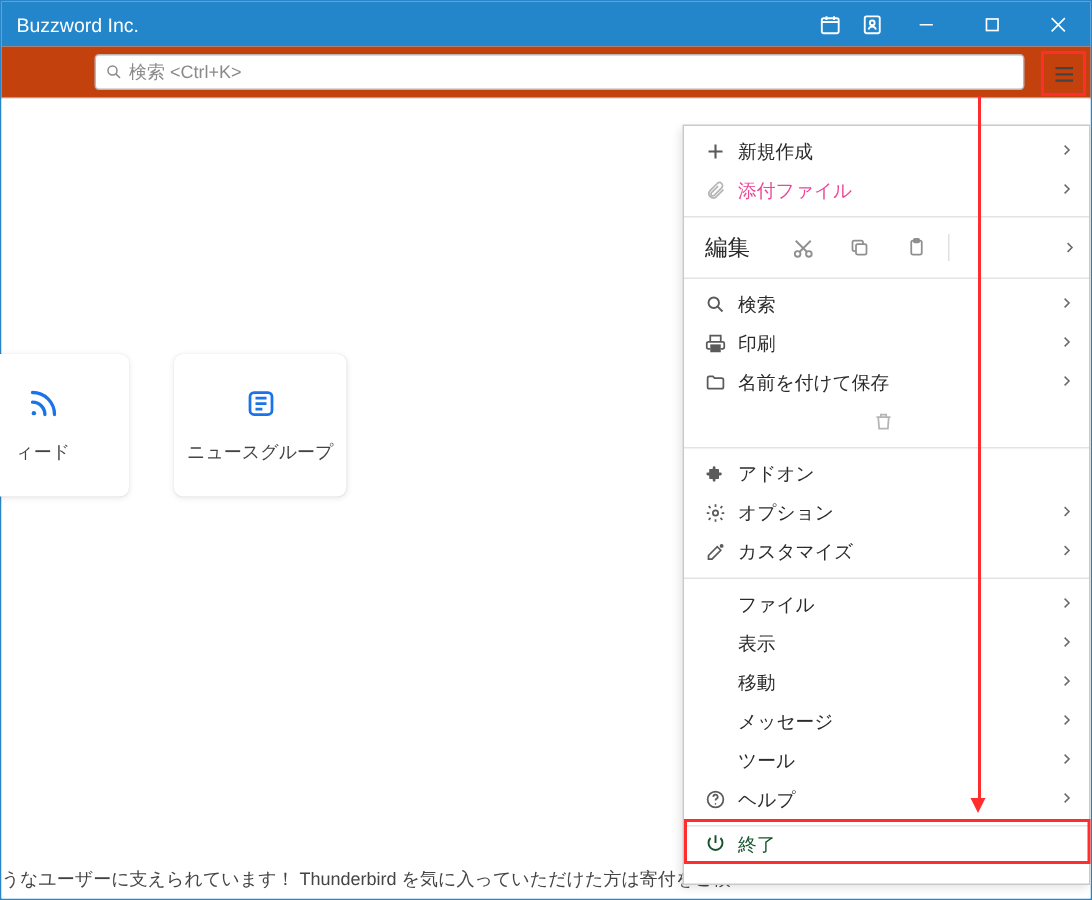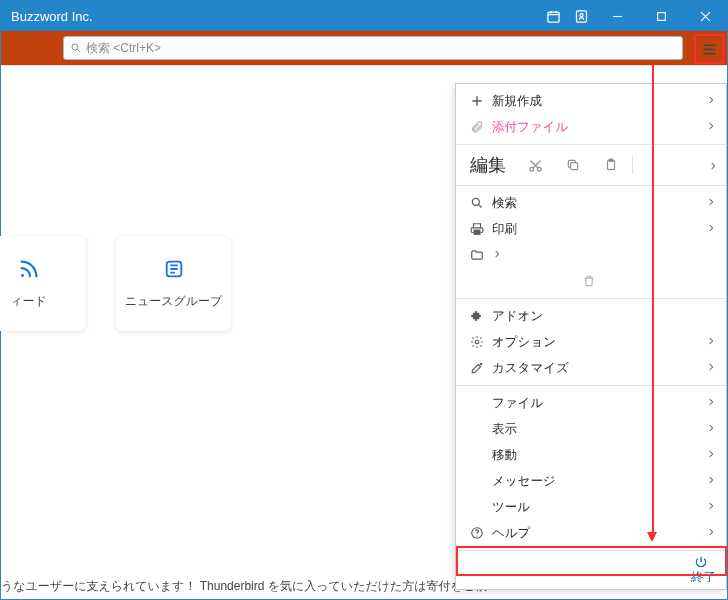--- a/index.html
+++ b/index.html
@@ -22,25 +22,25 @@
   .footer-text { position: absolute; bottom: 4px; left: 0; font-size: 12px; color: #444; white-space: nowrap; }
   .menu { position: absolute; top: 82px; right: 0; width: 272px; background: #fff; border: 1px solid #c9c9c9; box-shadow: -2px 2px 6px rgba(0,0,0,0.12); }
   .msection { border-bottom: 1px solid #e3e3e3; padding: 4px 0; }
   .msection:last-child { border-bottom: none; }
   .mitem { display: flex; align-items: center; height: 26px; padding: 0 10px 0 14px; font-size: 12.5px; color: #2b2b2b; }
   .mitem.disabled { color: #ec4899; justify-content: center; }
   .mitem .micon { width: 22px; display: flex; align-items: center; justify-content: flex-start; color: #5a5a5a; flex: none; }
   .mitem.disabled .micon { color: #b5b5b5; }
   .mitem .mlabel { flex: 1; }
   .mitem .chev { color: #6a6a6a; }
-  .edit-row { display: flex; align-items: center; height: 32px; padding: 0 8px 0 14px; font-size: 18px; color: #2b2b2b; }
+  .edit-row { display: flex; align-items: center; height: 32px; padding: 0 8px 0 14px; font-size: 15px; color: #2b2b2b; }
   .edit-row .mlabel { width: 46px; }
   .edit-row .eicon { width: 38px; display: flex; align-items: center; justify-content: center; color: #8f8f8f; }
   .edit-row .chev { margin-left: auto; color: #6a6a6a; }
-  .exit-row { display: flex; align-items: flex-end; height: 30px; padding: 0 10px 0 14px; font-size: 12.5px; color: #0369a1; flex-direction: column; }
+  .exit-row { display: flex; align-items: flex-start; height: 30px; padding: 0 10px 0 14px; font-size: 12.5px; color: #14532d; }
   .exit-box { position: absolute; border: 2px solid #ff2d2d; pointer-events: none; }
   .red-line-v { position: absolute; width: 0; border-left: 2px solid #ff2d2d; pointer-events: none; }
   .red-arrowhead { position: absolute; width: 0; height: 0; border-left: 5px solid transparent; border-right: 5px solid transparent; border-top: 10px solid #ff2d2d; pointer-events: none; }
   .sep-v { width: 1px; height: 18px; background: #e0e0e0; margin: 0 2px; }
 </style>
 </head>
 <body>
 
 <div class="window">
 
@@ -200,20 +200,21 @@
         <span class="chev"><svg width="10" height="10" viewBox="0 0 24 24" fill="none" stroke="currentColor" stroke-width="2.5">
               <path d="M9 5l7 7-7 7"></path>
             </svg></span>
       </div>
       <div class="mitem">
         <span class="micon">
             <svg width="14" height="14" viewBox="0 0 24 24" fill="none" stroke="currentColor" stroke-width="2">
               <path d="M3 7a2 2 0 0 1 2-2h4l2 2h8a2 2 0 0 1 2 2v8a2 2 0 0 1-2 2H5a2 2 0 0 1-2-2z"></path>
             </svg>
           </span>
+        <span class="mlabel">名前を付けて保存</span>
         <span class="chev"><svg width="10" height="10" viewBox="0 0 24 24" fill="none" stroke="currentColor" stroke-width="2.5">
               <path d="M9 5l7 7-7 7"></path>
             </svg></span>
       </div>
       <div class="mitem disabled">
         <span class="micon">
             <svg width="14" height="14" viewBox="0 0 24 24" fill="none" stroke="currentColor" stroke-width="2">
               <path d="M4 7h16M9 7V4h6v3M6 7l1 13h10l1-13"></path>
             </svg>
           </span>

